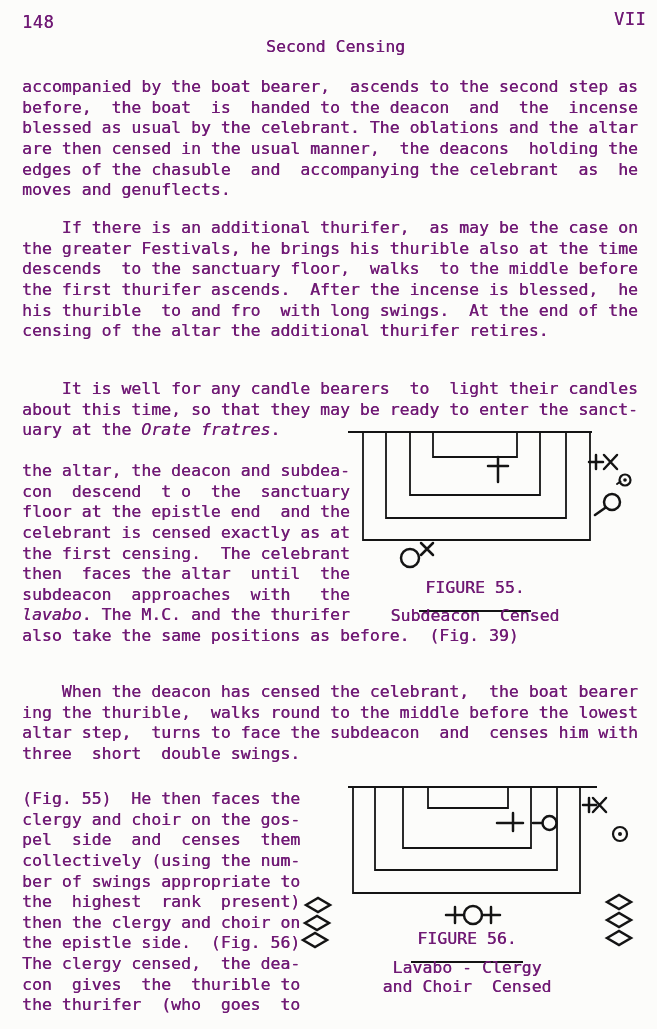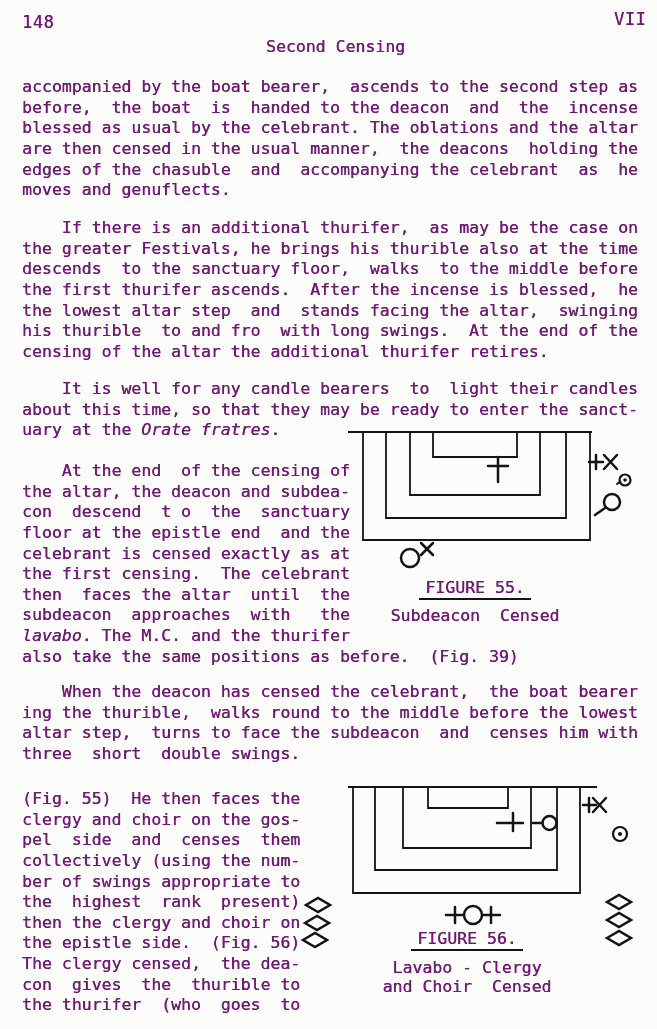--- a/index.html
+++ b/index.html
@@ -9,21 +9,21 @@
     font-family:"DejaVu Sans Mono","Liberation Mono",monospace;
     font-size:16.5px;overflow:hidden;
     text-shadow:0.35px 0 0 currentColor;
   }
   .abs{position:absolute;}
   .ln{white-space:pre;line-height:20.65px;height:20.65px;}
   .it{font-style:italic;}
   .pagenum{font-size:17px;letter-spacing:0.5px;}
   .title{left:0;top:37px;width:657px;text-align:center;white-space:pre;margin-left:7px;}
   .caption{position:absolute;text-align:center;white-space:pre;}
-  .cap-underline span{border-bottom:2.2px solid #141414;padding:0 6px 1px 6px;}
+  .cap-underline span{border-bottom:2.2px solid #141414;padding:0 6px 13px 6px;}
   svg{display:block;}
   .fig-line{stroke:#141414;stroke-width:1.8;fill:none;}
   .fig-sym{stroke:#141414;stroke-width:2.5;fill:none;stroke-linecap:round;}
   .fig-dot{fill:#141414;stroke:none;}
 </style>
 </head>
 <body>
 
 <div class="page">
 
@@ -37,31 +37,29 @@
       <div class="ln"><span>blessed as usual by the celebrant. The oblations and the altar</span></div>
       <div class="ln"><span>are then censed in the usual manner,  the deacons  holding the</span></div>
       <div class="ln"><span>edges of the chasuble  and  accompanying the celebrant  as  he</span></div>
       <div class="ln"><span>moves and genuflects.</span></div>
     </div>
   <div class="abs" style="left:22px;top:218px;">
       <div class="ln"><span>    If there is an additional thurifer,  as may be the case on</span></div>
       <div class="ln"><span>the greater Festivals, he brings his thurible also at the time</span></div>
       <div class="ln"><span>descends  to the sanctuary floor,  walks  to the middle before</span></div>
       <div class="ln"><span>the first thurifer ascends.  After the incense is blessed,  he</span></div>
-      <div class="ln"><span>the lowest altar step  and  stands facing the altar,  swinging</span></div>
       <div class="ln"><span>his thurible  to and fro  with long swings.  At the end of the</span></div>
       <div class="ln"><span>censing of the altar the additional thurifer retires.</span></div>
     </div>
   <div class="abs" style="left:22px;top:379px;">
       <div class="ln"><span>    It is well for any candle bearers  to  light their candles</span></div>
       <div class="ln"><span>about this time, so that they may be ready to enter the sanct-</span></div>
       <div class="ln"><span>uary at the </span><span class="it">Orate fratres</span><span>.</span></div>
     </div>
   <div class="abs" style="left:22px;top:461px;">
-      <div class="ln"><span>    At the end  of the censing of</span></div>
       <div class="ln"><span>the altar, the deacon and subdea-</span></div>
       <div class="ln"><span>con  descend  t o  the  sanctuary</span></div>
       <div class="ln"><span>floor at the epistle end  and the</span></div>
       <div class="ln"><span>celebrant is censed exactly as at</span></div>
       <div class="ln"><span>the first censing.  The celebrant</span></div>
       <div class="ln"><span>then  faces the altar  until  the</span></div>
       <div class="ln"><span>subdeacon  approaches  with   the</span></div>
       <div class="ln"><span class="it">lavabo</span><span>. The M.C. and the thurifer</span></div>
       <div class="ln"><span>also take the same positions as before.  (Fig. 39)</span></div>
     </div>

